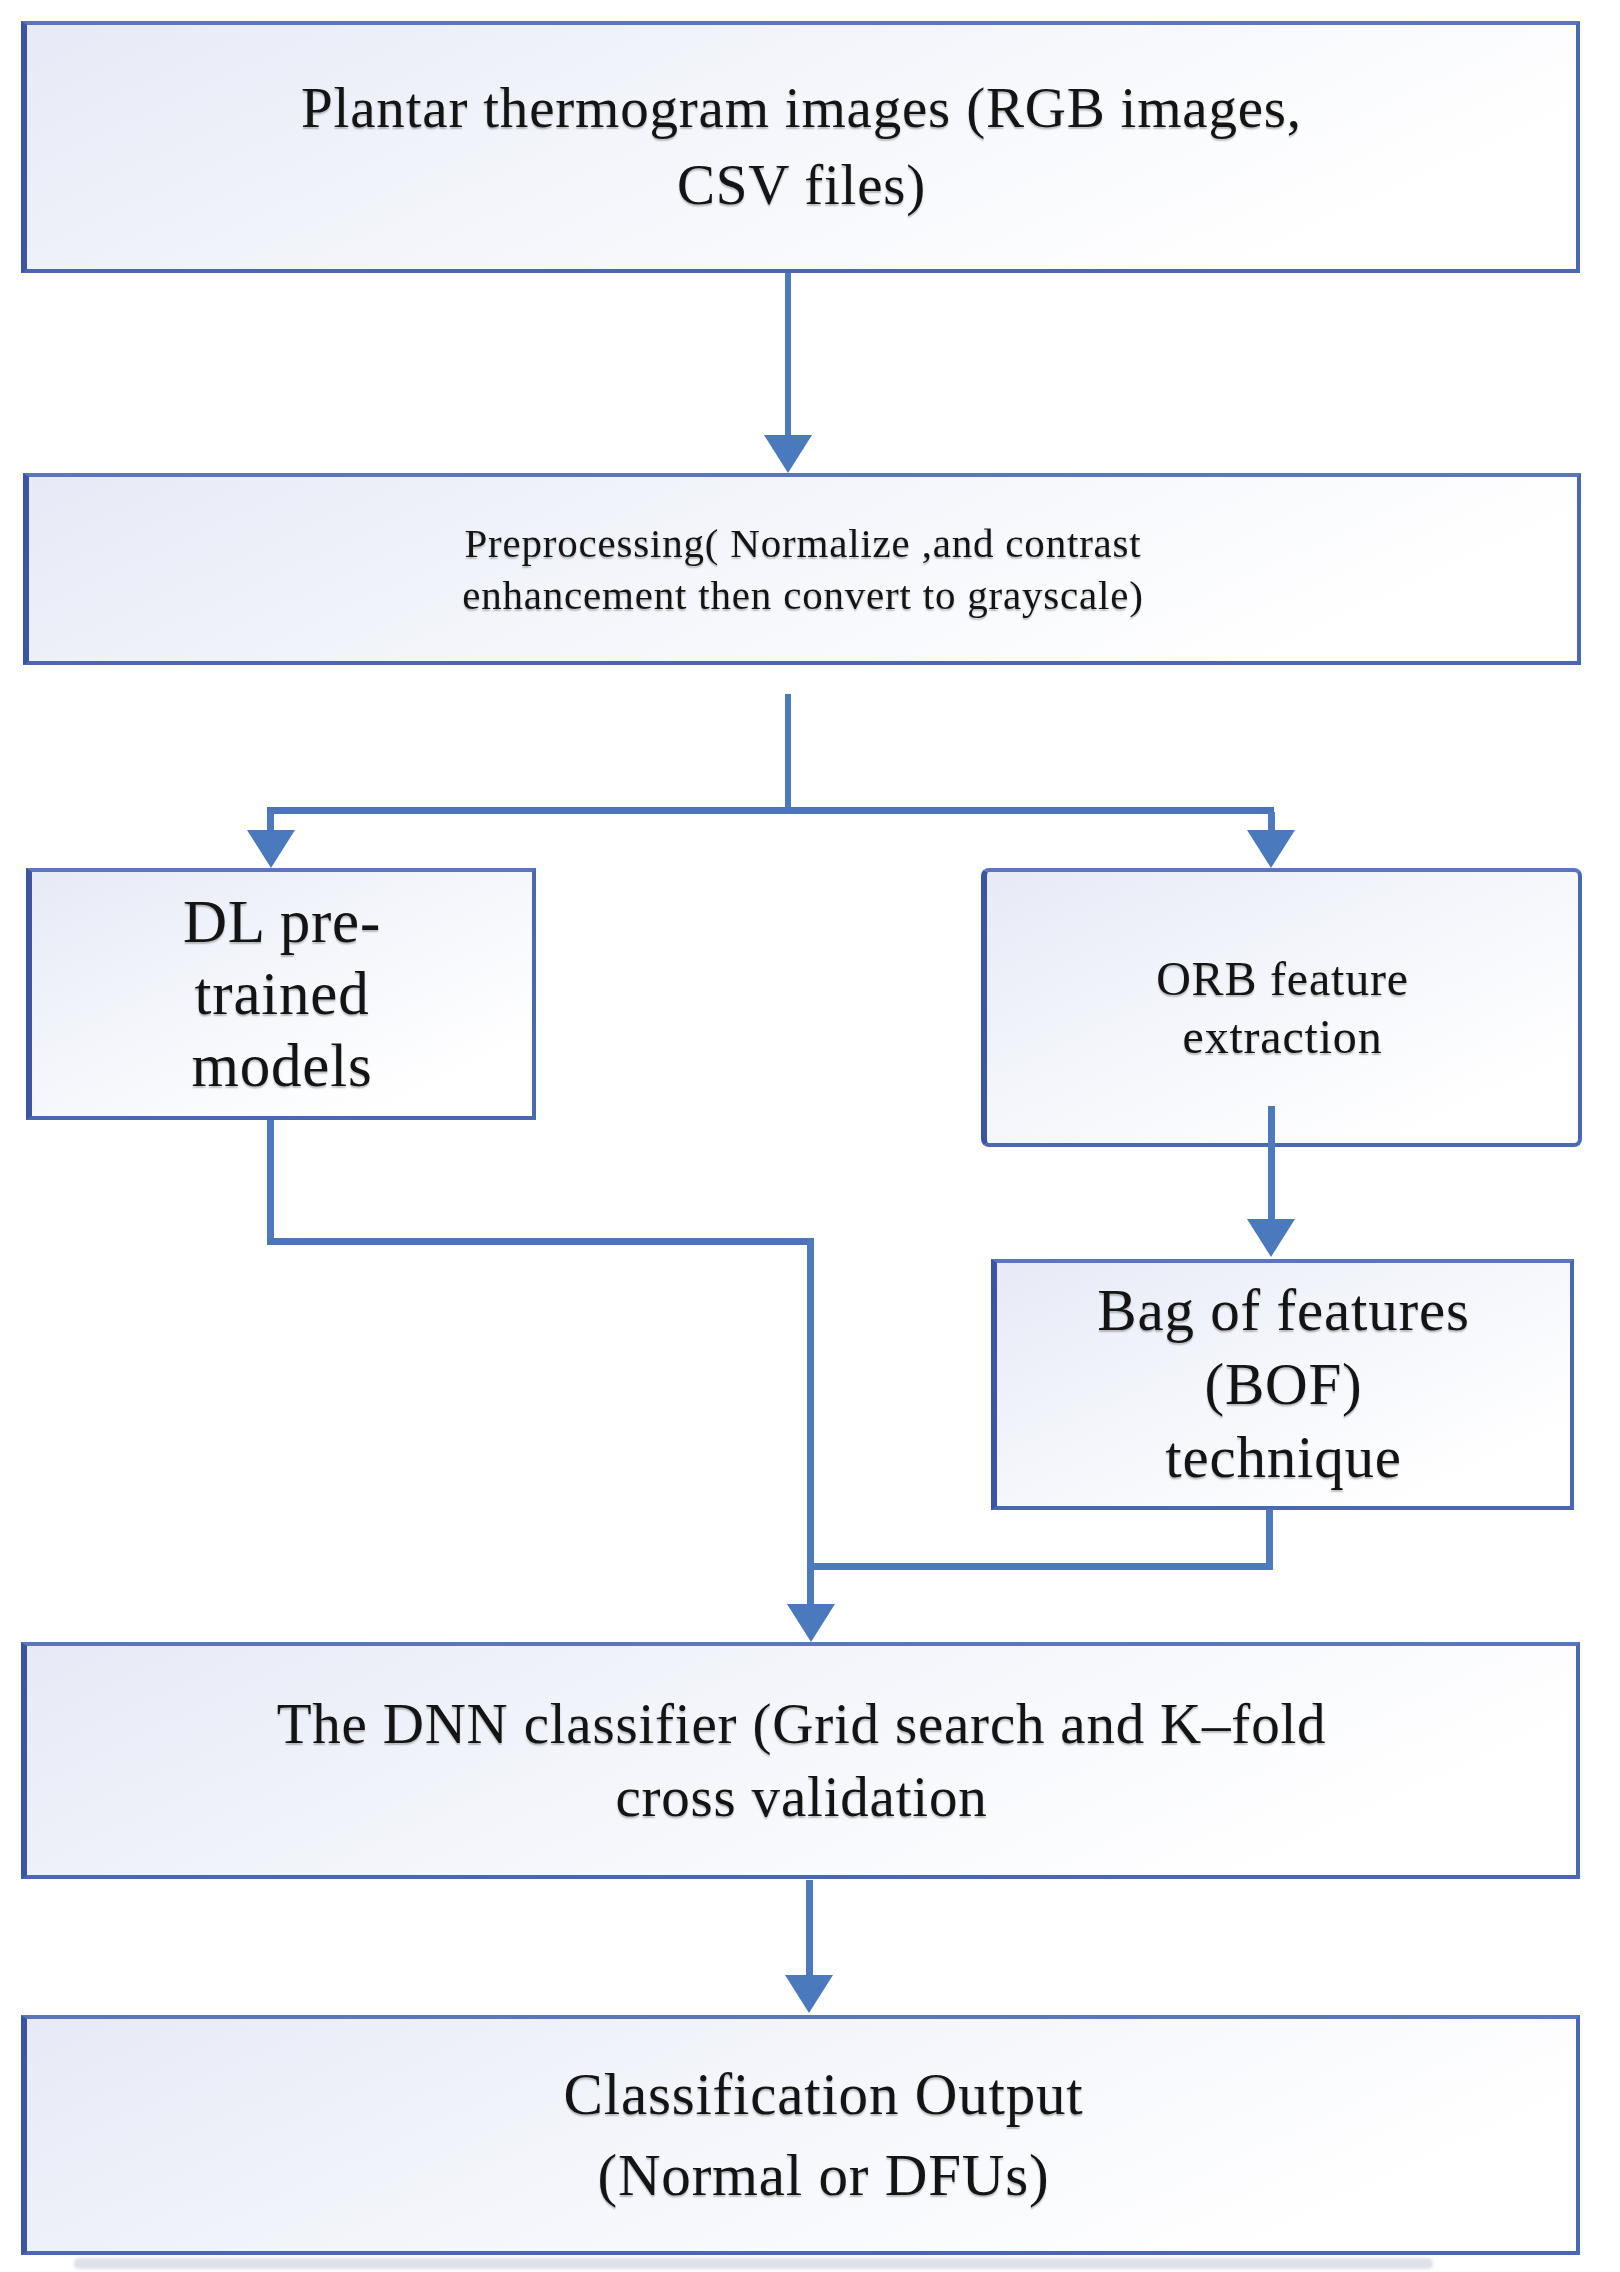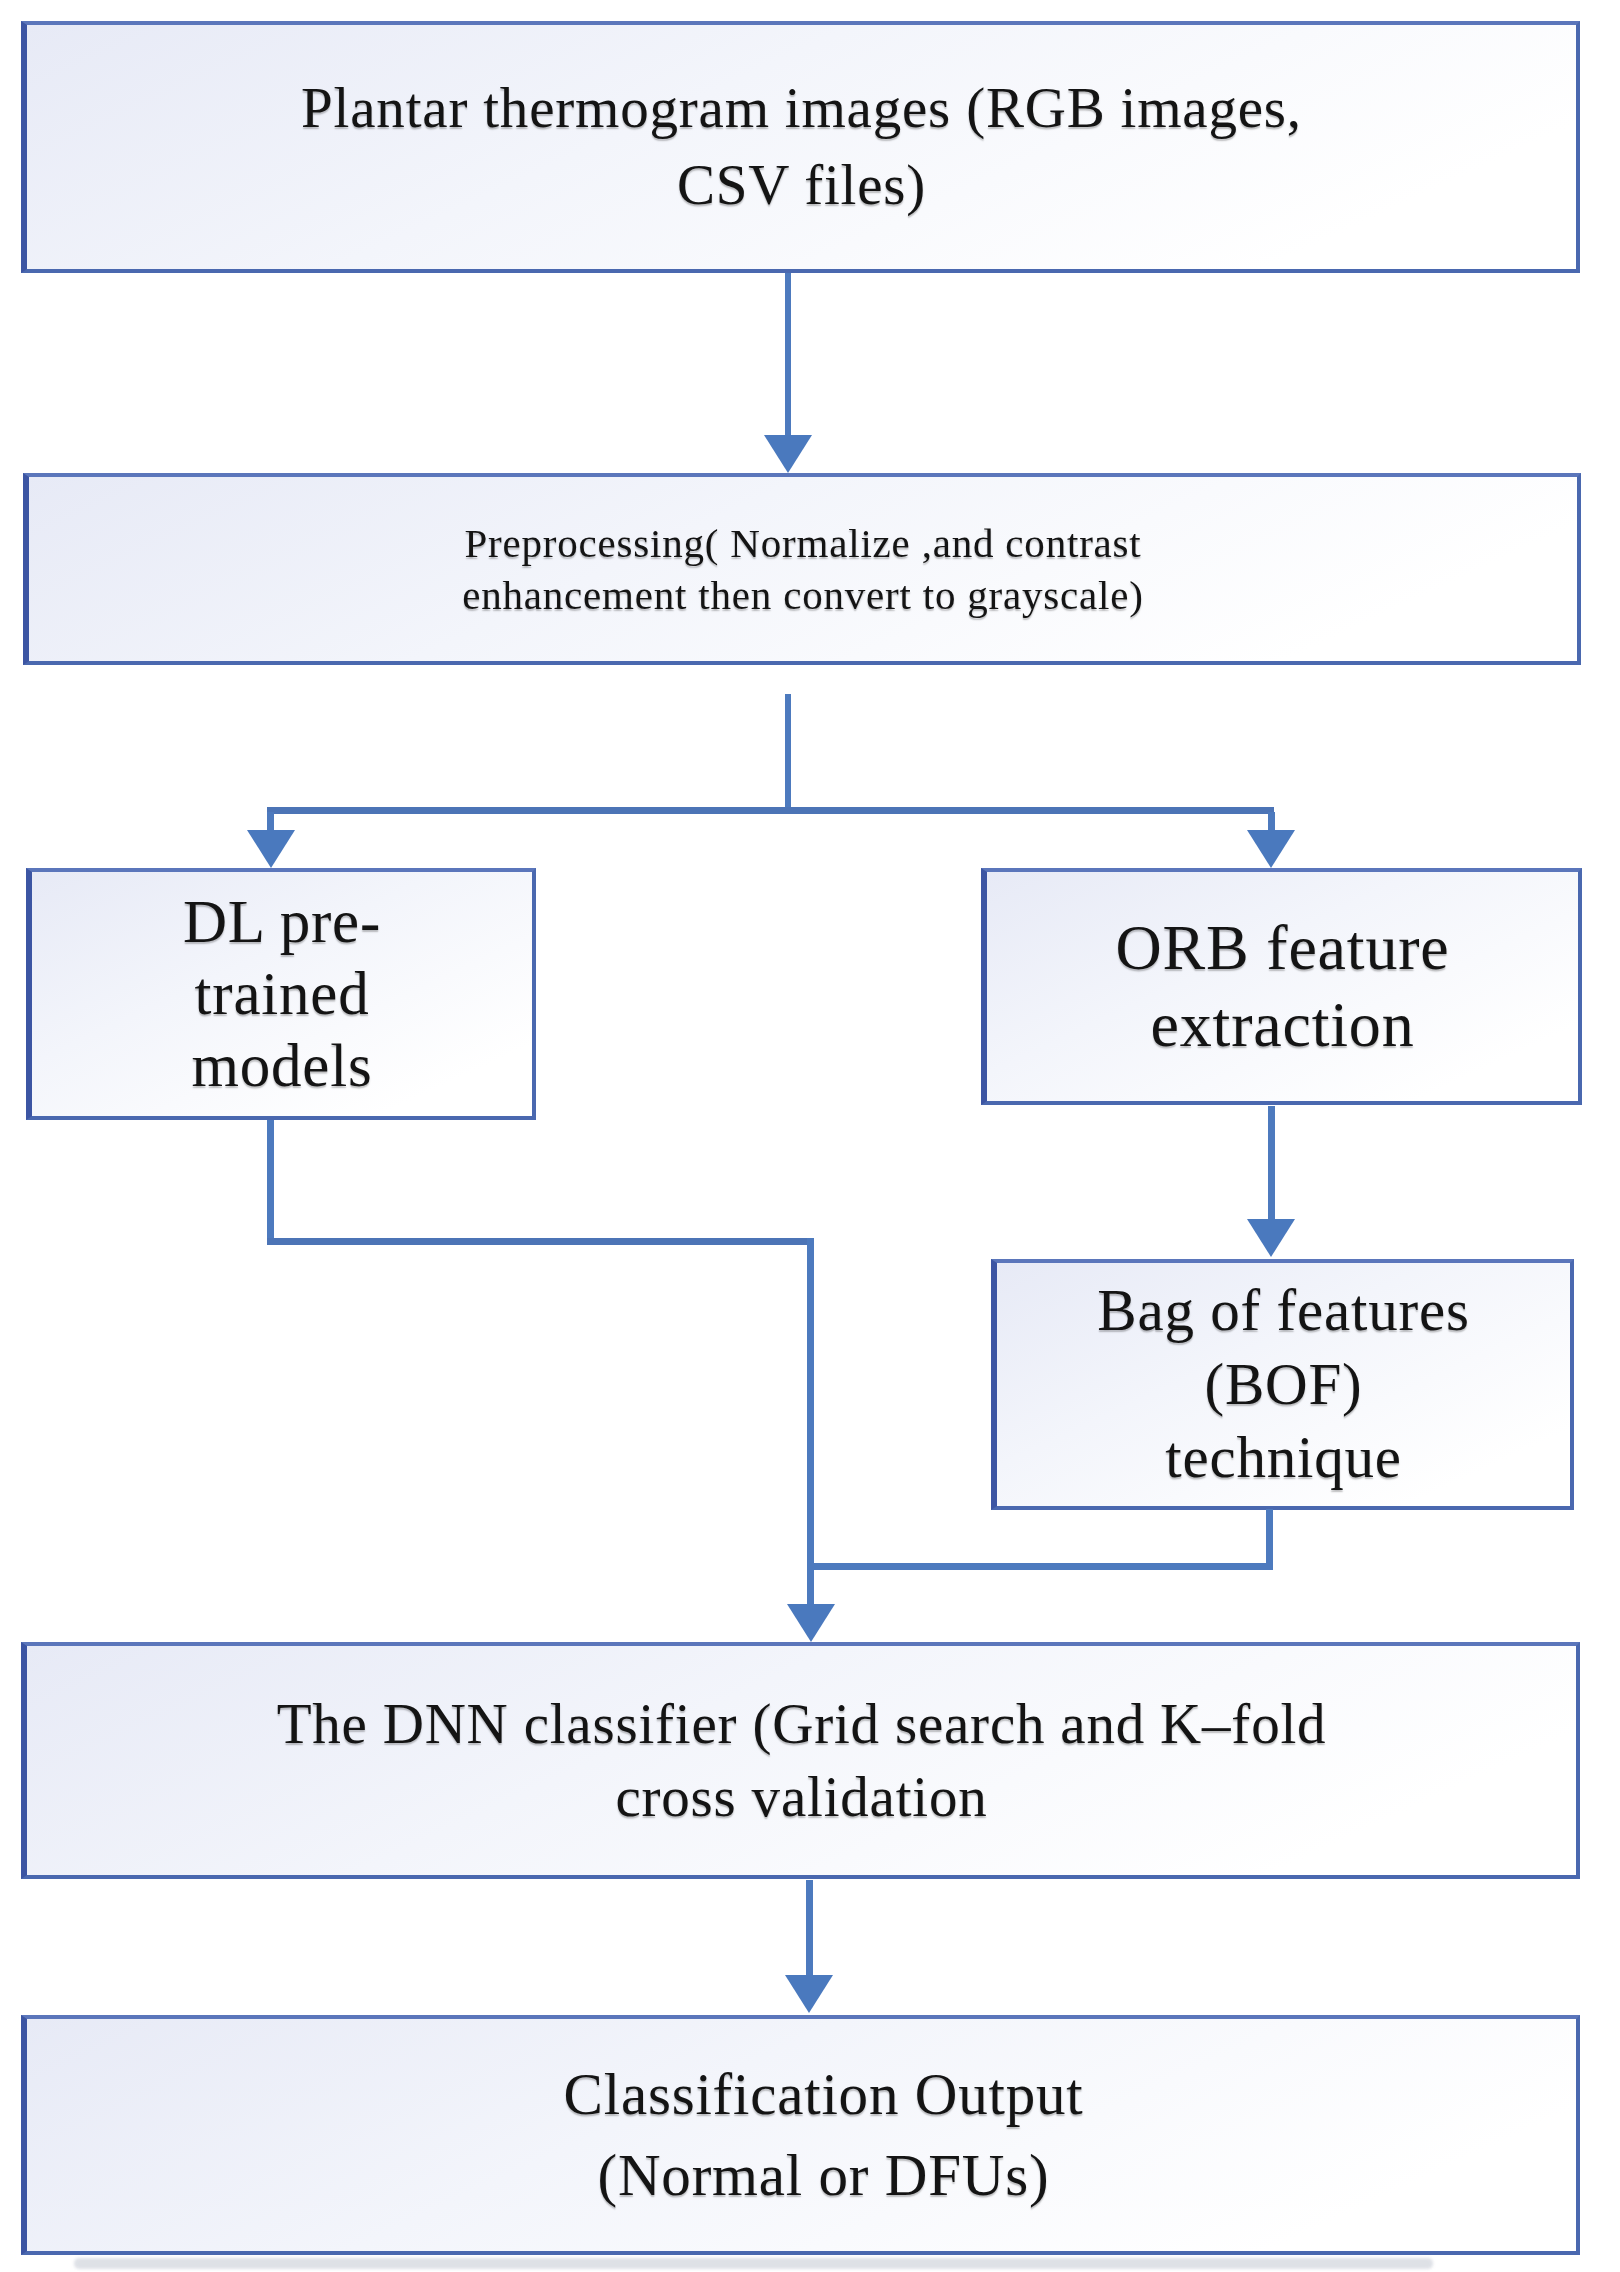--- a/index.html
+++ b/index.html
@@ -23,21 +23,21 @@
     color:#141414;
     font-weight:normal;
     white-space:pre-line;
     letter-spacing:0.8px;
     text-shadow:0 1.6px 1.6px rgba(0,0,0,0.25);
   }
   .node .label{width:100%;}
   .n-input  {left:21px;  top:20.5px;   width:1559px; height:252px; font-size:57px; line-height:1.35;}
   .n-pre    {left:23px;  top:473px;  width:1558px; height:192px; font-size:41px; line-height:1.28;}
   .n-dl     {left:26px;  top:868px; width:510px;  height:252px; font-size:61px; line-height:1.18;}
-  .n-orb    {left:981px;top:868px; width:601px;  height:237px; font-size:64px; line-height:1.2;}
+  .n-orb    {left:981px;top:868px; width:601px;  height:279px; font-size:48px; line-height:1.2;border-radius:8px;}
   .n-bof    {left:991px;top:1259px; width:583px;  height:251px; font-size:59px; line-height:1.25;}
   .n-dnn    {left:21px;  top:1642px; width:1559px; height:237px; font-size:57px; line-height:1.28;}
   .n-out    {left:21px;  top:2015px; width:1559px; height:240px; font-size:59px; line-height:1.38;padding-left:44px;}
   
   .line{position:absolute;background:#4d7abe;}
   .l-a {left:785px;  top:273px;  width:5.7px;   height:164px;}
   .l-b {left:785px;  top:694px;  width:5.7px;   height:120px;}
   .l-split{left:267px;top:807px; width:1007px;height:6.6px; background:#4c74b6;}
   .l-ls{left:267px;  top:812px;  width:6.6px;   height:21px;}
   .l-rs{left:1268px; top:812px;  width:6.6px;   height:21px;}

